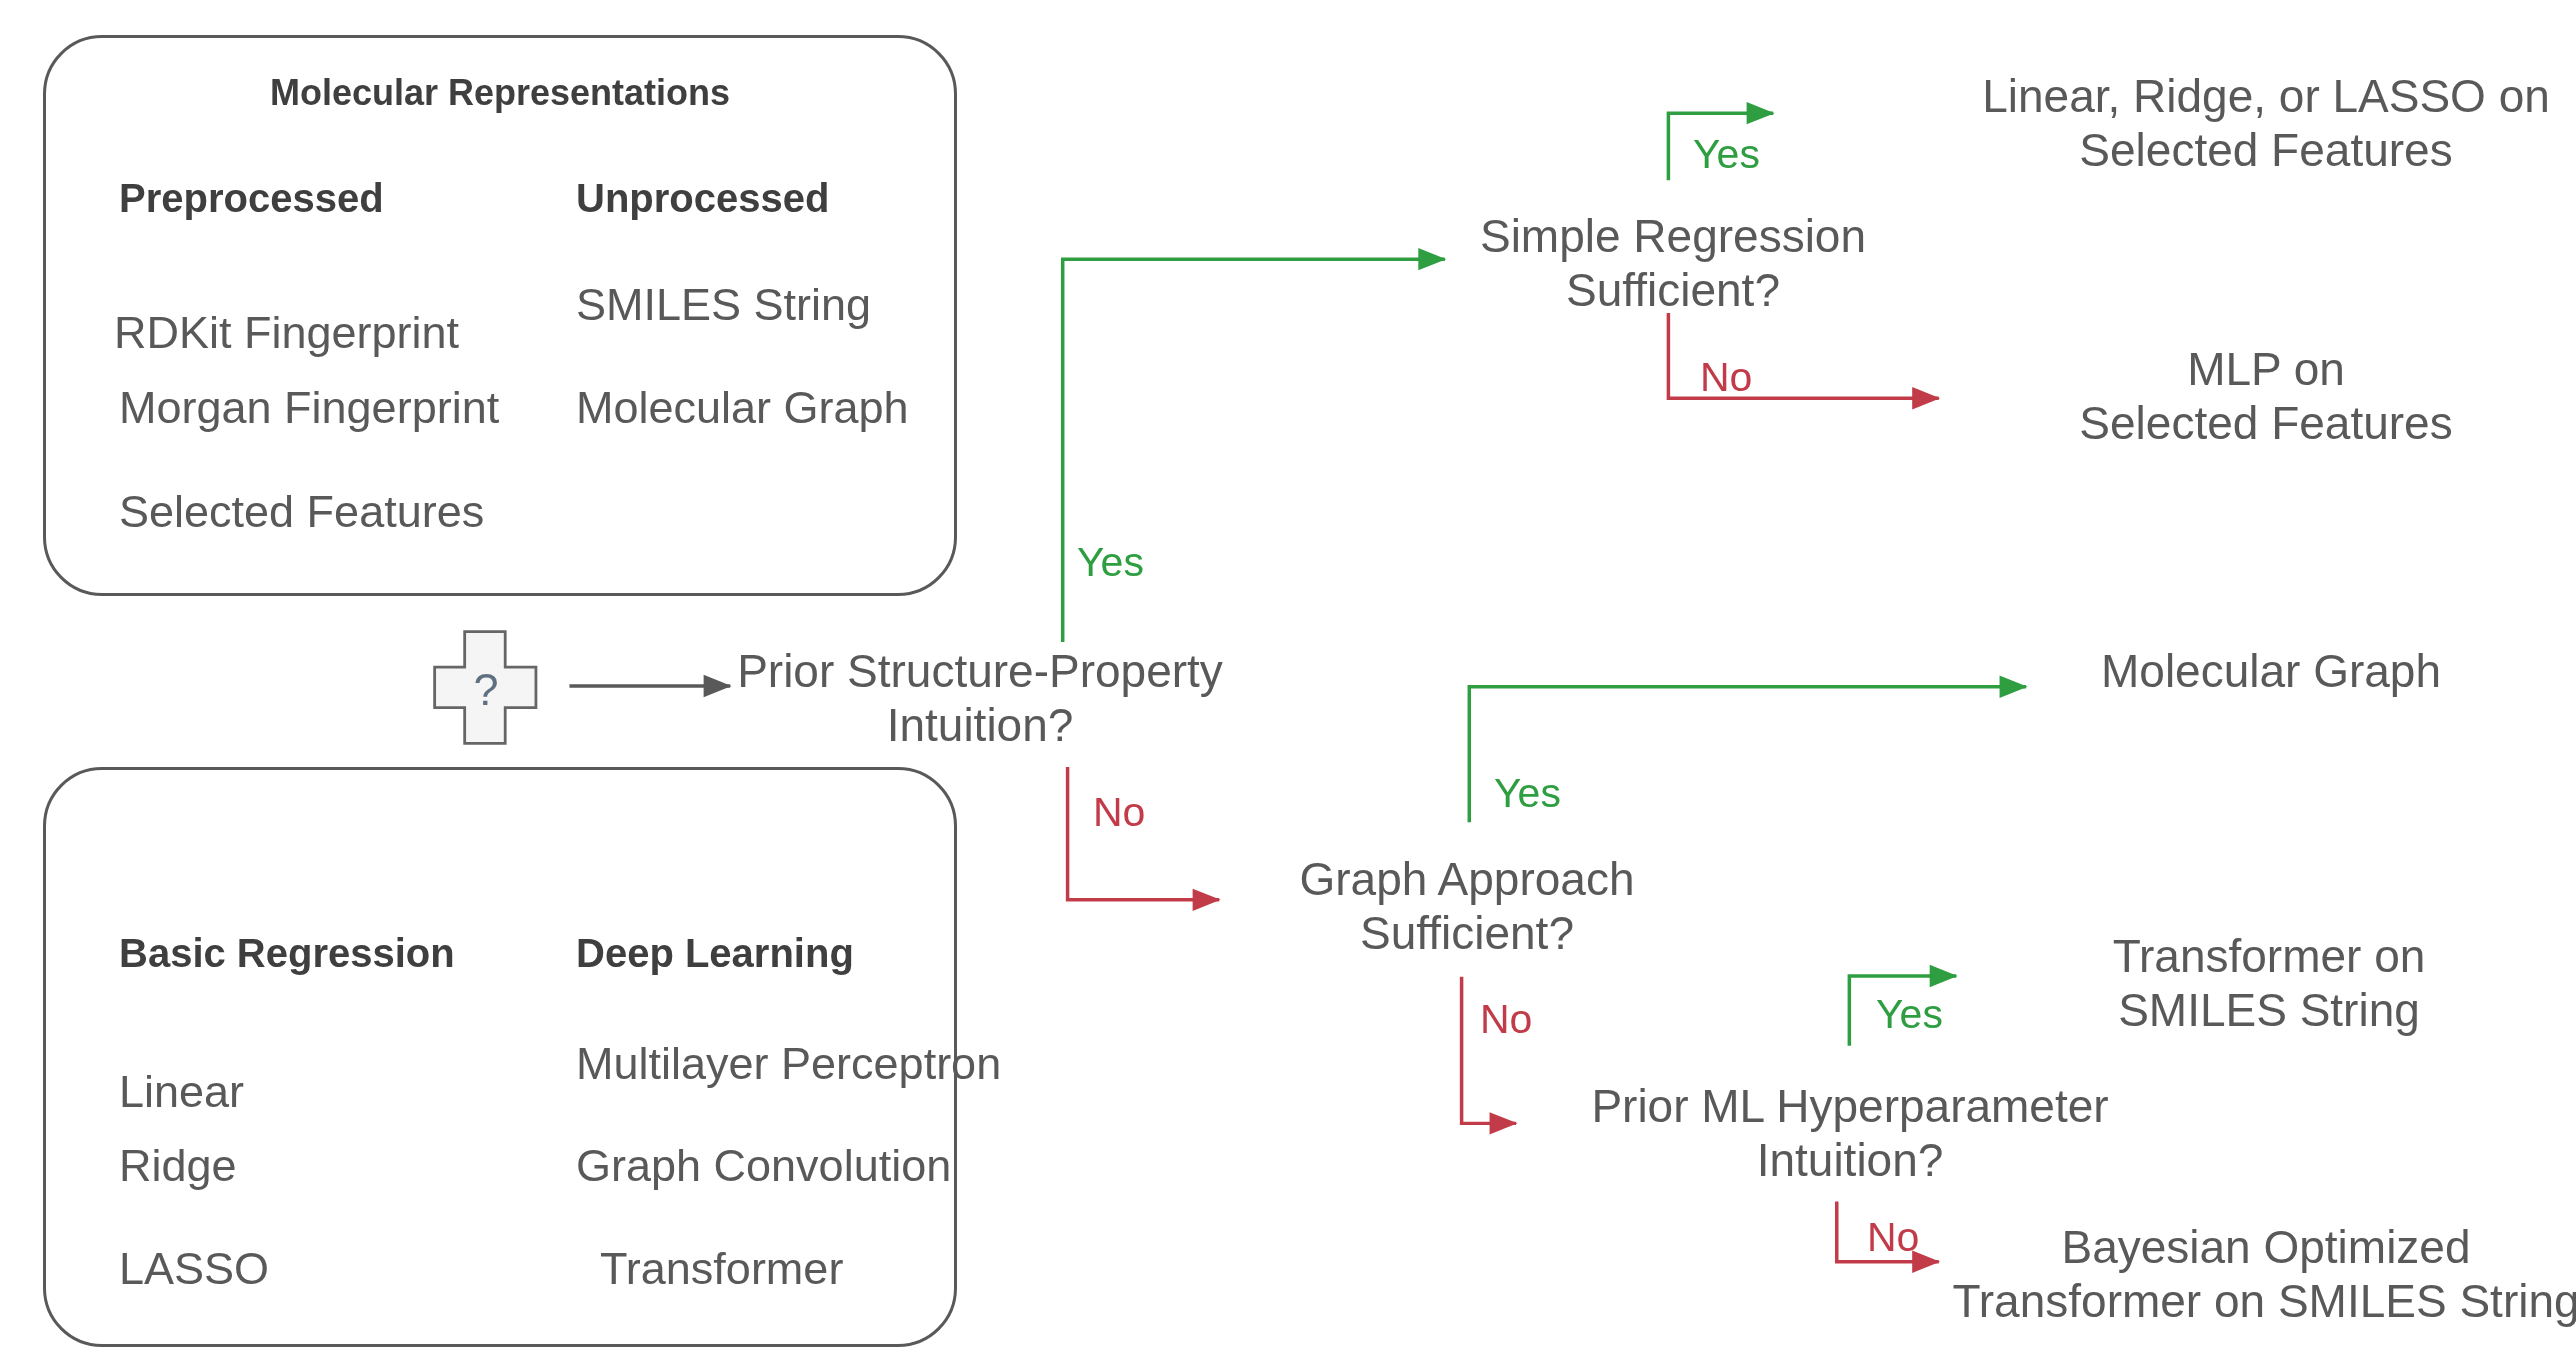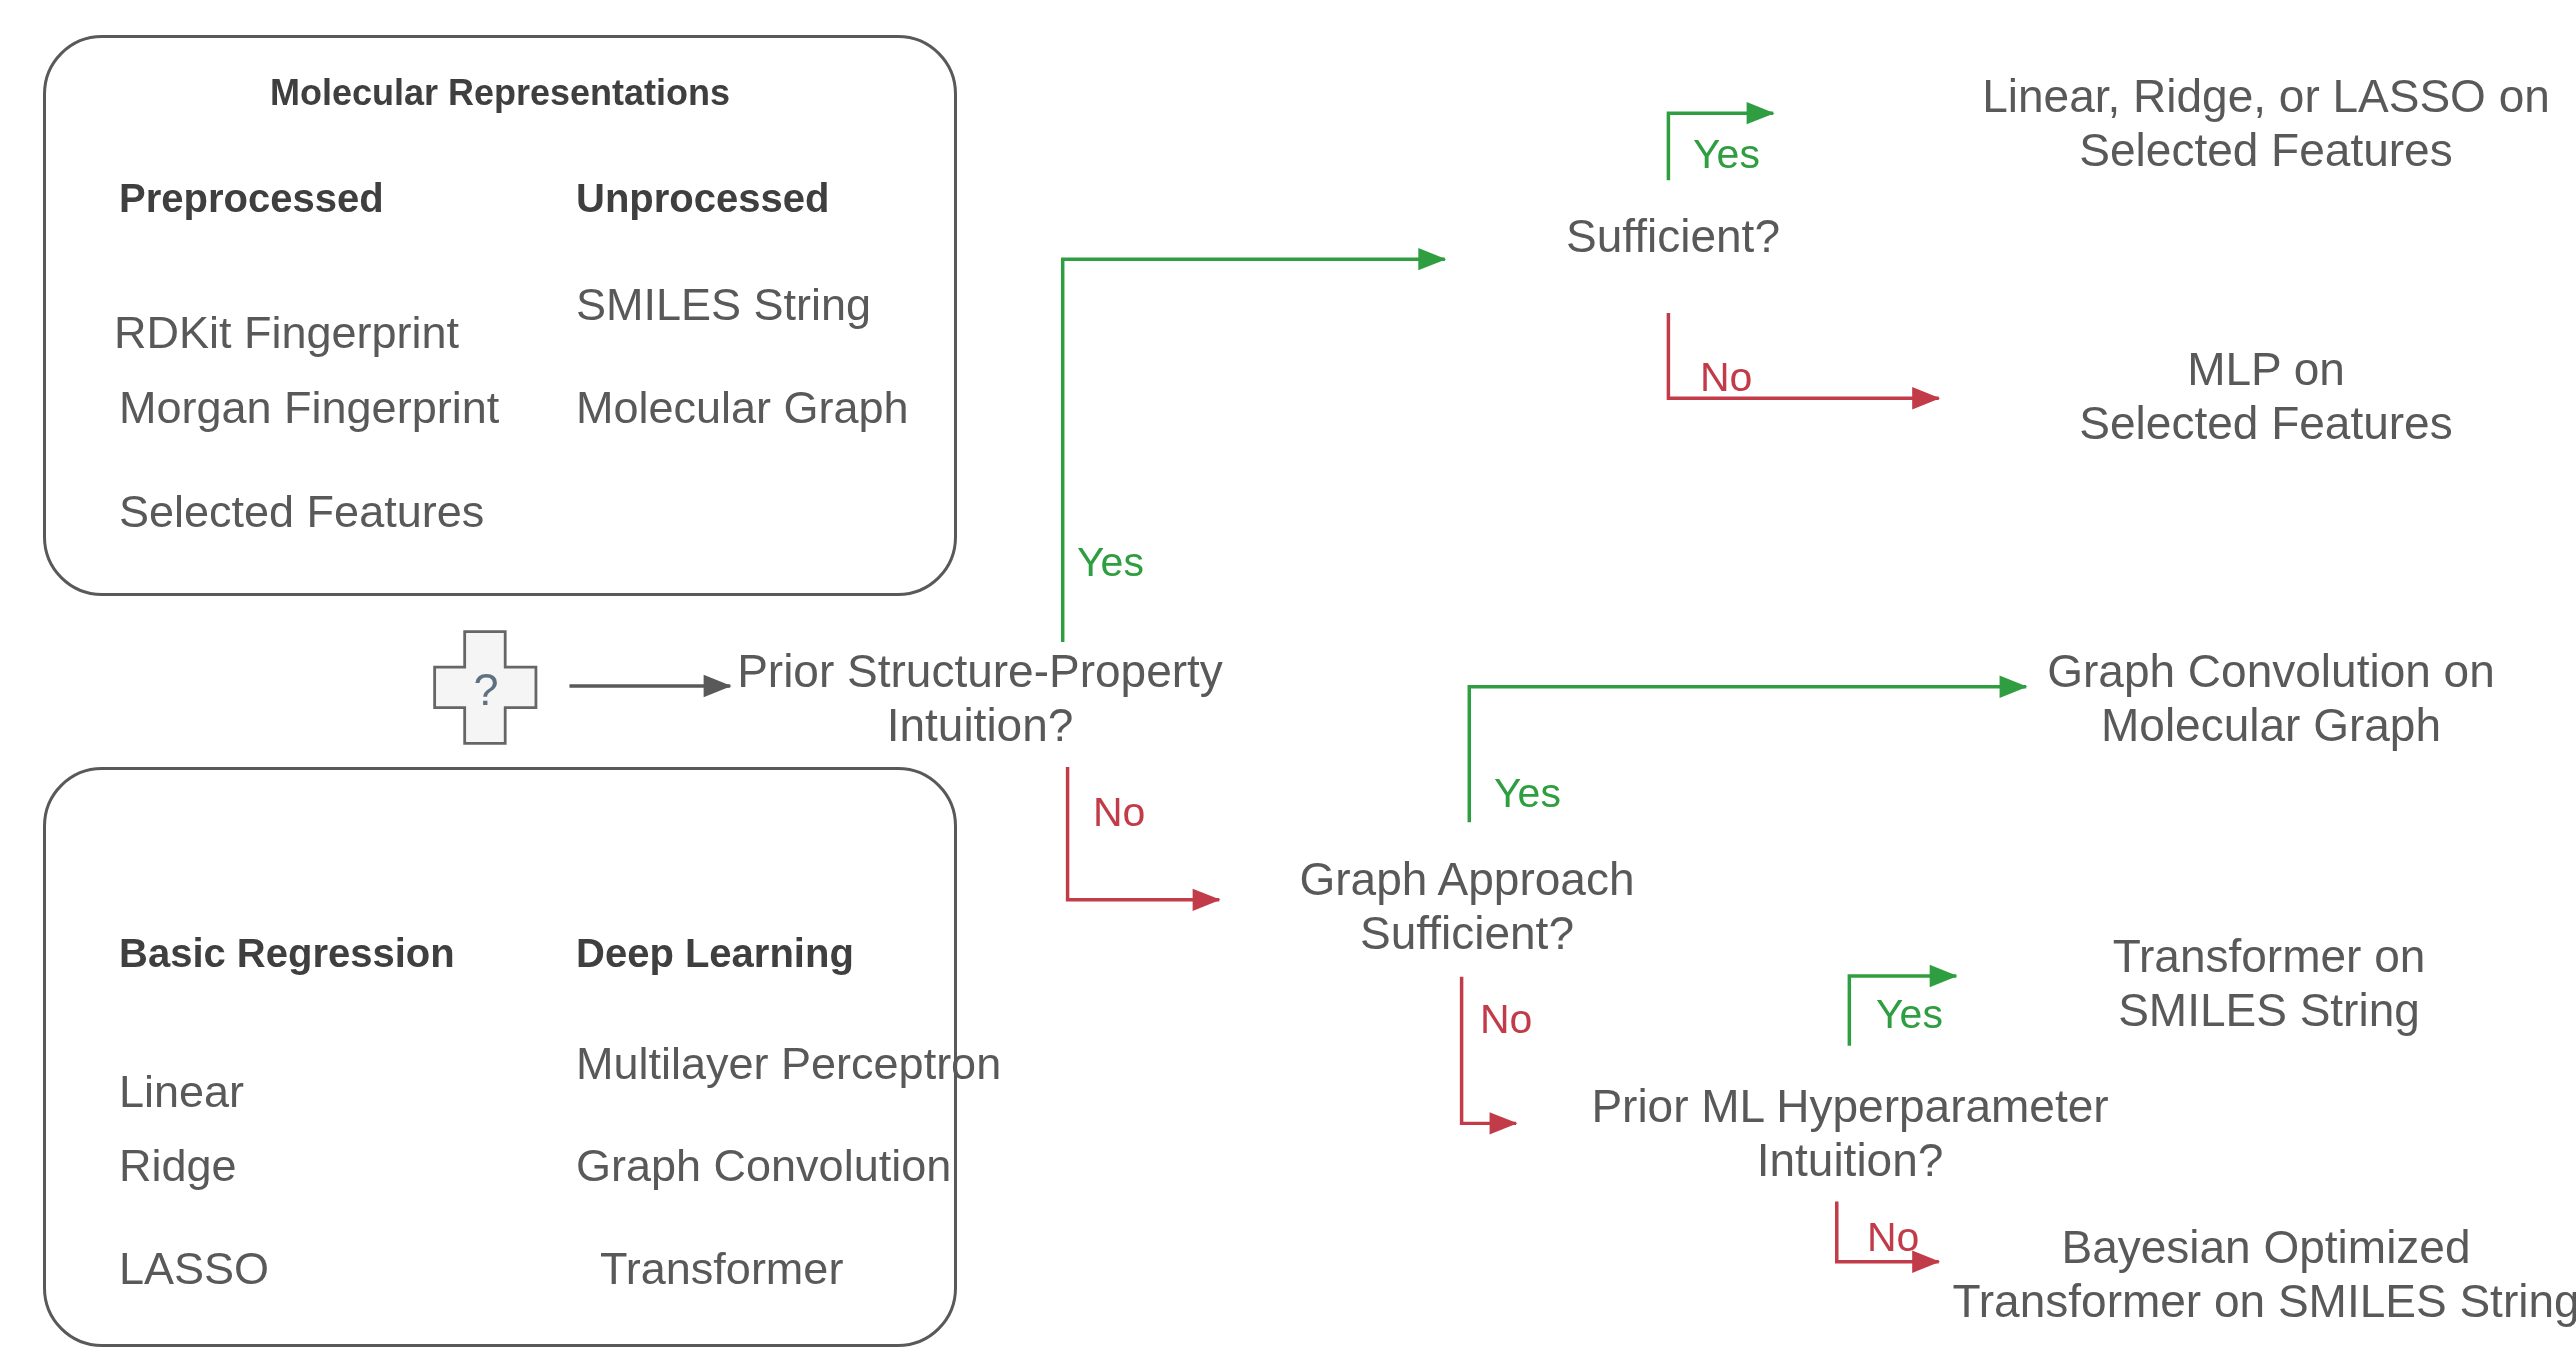--- a/index.html
+++ b/index.html
@@ -86,41 +86,41 @@
     <div class="box-item" style="left:530px;top:473px;margin-left:24px;">Transformer</div>
   </div>
 
   <div class="qmark" style="left:486px;top:690px;">?</div>
 
   <div class="node" style="left:980px;top:644px;">
     <div>Prior Structure-Property</div>
     <div>Intuition?</div>
   </div>
   <div class="node" style="left:1673px;top:209px;">
+    <div>Simple Regression</div>
     <div>Sufficient?</div>
   </div>
   <div class="node" style="left:1467px;top:852px;">
     <div>Graph Approach</div>
     <div>Sufficient?</div>
   </div>
   <div class="node" style="left:1850px;top:1079px;">
     <div>Prior ML Hyperparameter</div>
     <div>Intuition?</div>
   </div>
 
   <div class="node" style="left:2266px;top:69px;">
     <div>Linear, Ridge, or LASSO on</div>
     <div>Selected Features</div>
   </div>
   <div class="node" style="left:2266px;top:342px;">
     <div>MLP on</div>
     <div>Selected Features</div>
   </div>
   <div class="node" style="left:2271px;top:644px;">
-    <div>Graph Convolution on</div>
     <div>Molecular Graph</div>
   </div>
   <div class="node" style="left:2269px;top:929px;">
     <div>Transformer on</div>
     <div>SMILES String</div>
   </div>
   <div class="node" style="left:2266px;top:1220px;">
     <div>Bayesian Optimized</div>
     <div>Transformer on SMILES String</div>
   </div>

